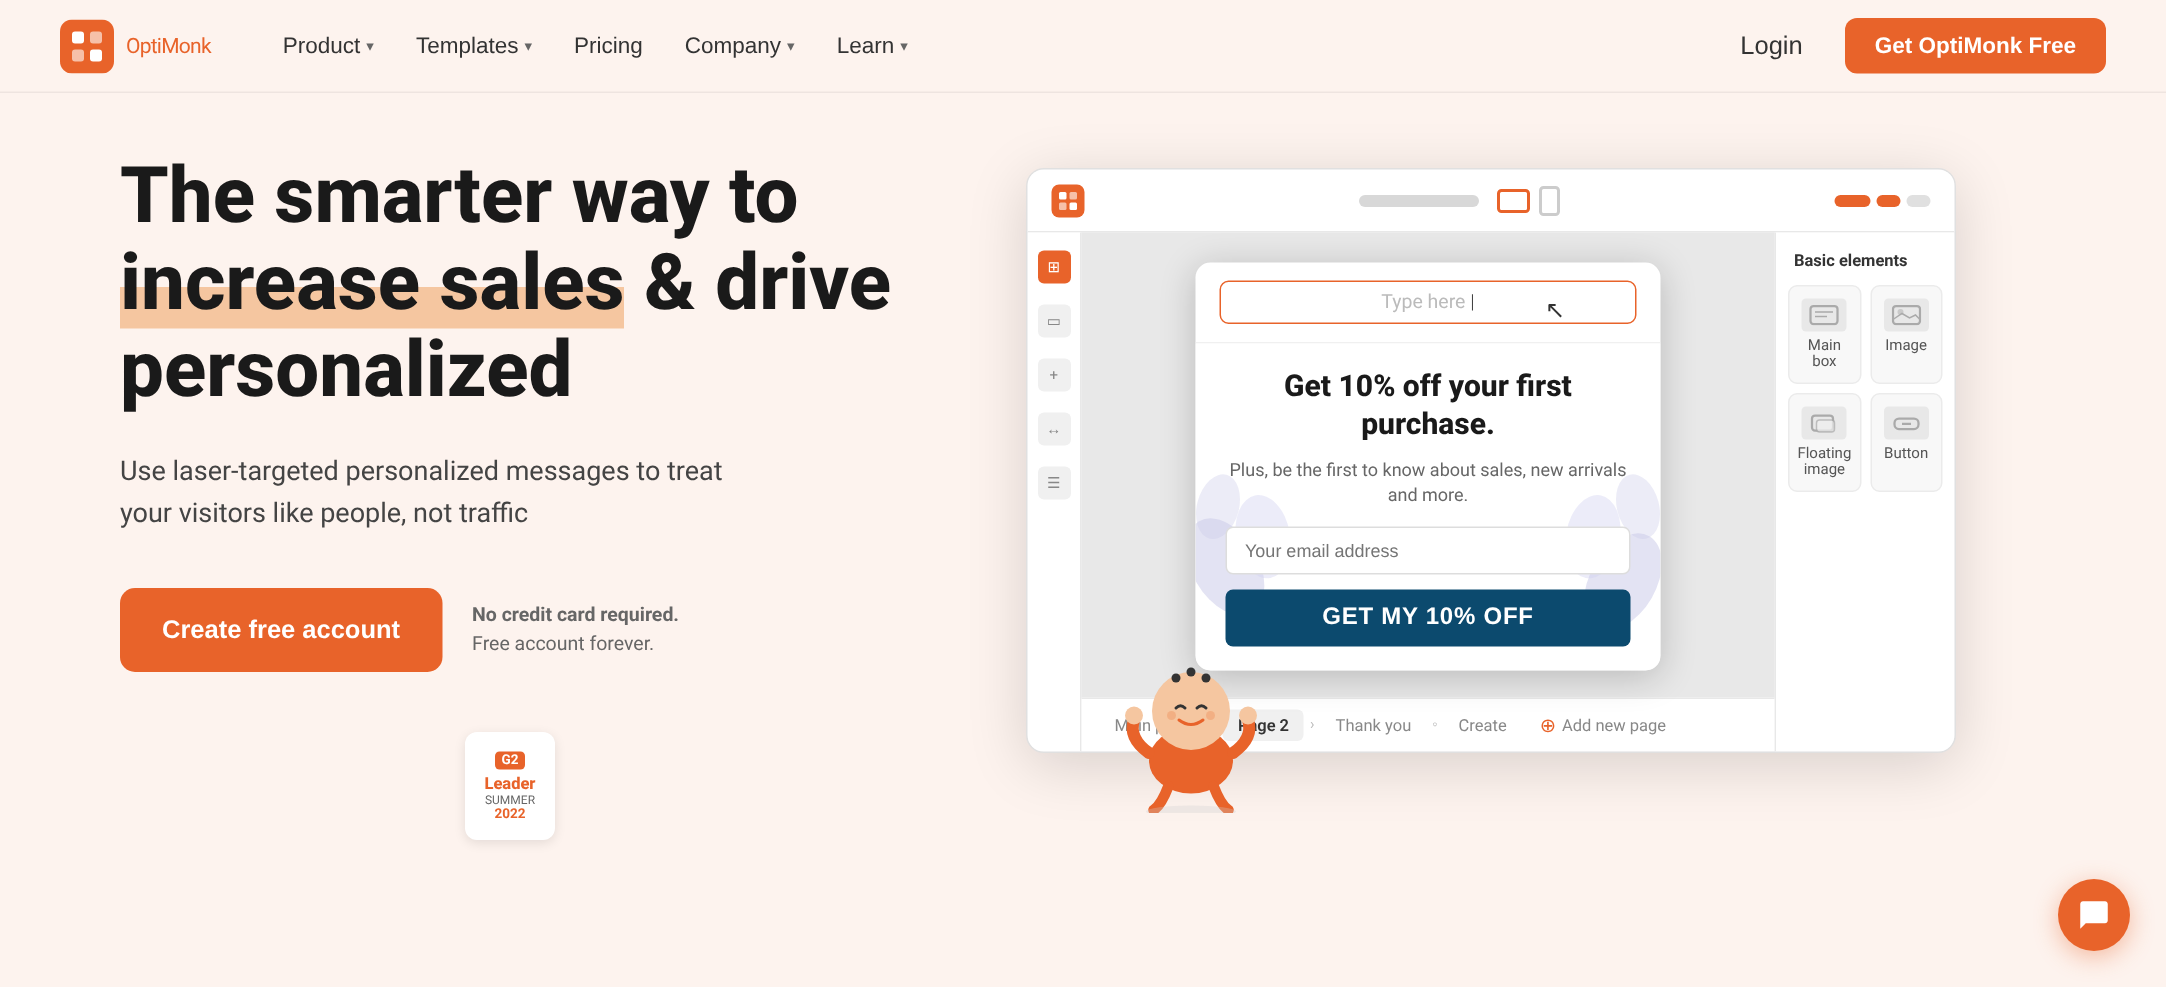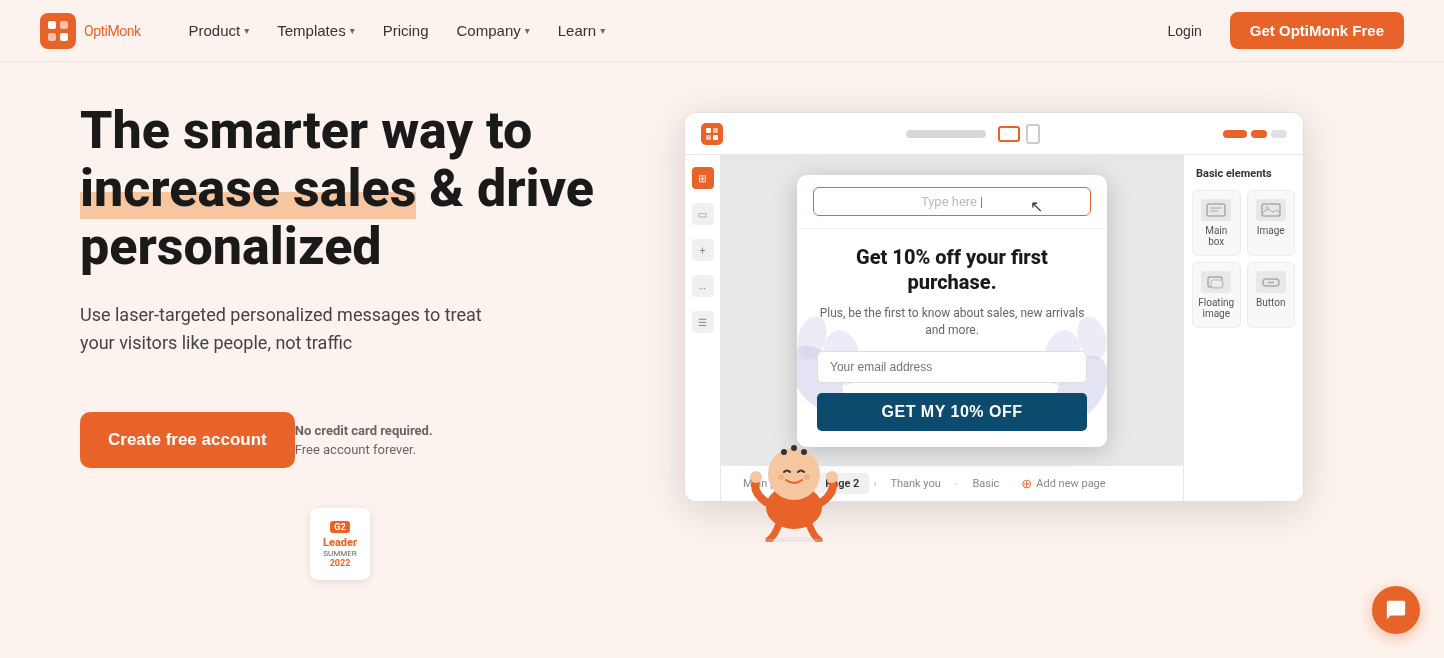--- a/index.html
+++ b/index.html
@@ -62,21 +62,21 @@
     .nav-item .chevron {
       font-size: 10px;
       color: #666;
     }
     .nav-actions {
       display: flex;
       align-items: center;
       gap: 16px;
     }
     .btn-login {
-      font-size: 14px;
+      font-size: 17px;
       color: #333;
       font-weight: 500;
       background: none;
       border: none;
       cursor: pointer;
       padding: 8px 12px;
     }
     .btn-get-free {
       background: #e8632a;
       color: #fff;
@@ -110,26 +110,27 @@
       margin-bottom: 24px;
     }
     .hero-title .highlight {
       background: linear-gradient(180deg, transparent 55%, #f5c6a0 55%);
       color: #1a1a1a;
     }
     .hero-subtitle {
       font-size: 18px;
       color: #444;
       line-height: 1.55;
-      margin-bottom: 56px;
+      margin-bottom: 36px;
       max-width: 440px;
     }
     .hero-cta-row {
       display: flex;
       align-items: center;
+      gap: 20px;
       margin-bottom: 40px;
     }
     .btn-create {
       background: #e8632a;
       color: #fff;
       border: none;
       border-radius: 10px;
       padding: 18px 28px;
       font-size: 17px;
       font-weight: 700;
@@ -766,21 +767,21 @@
           </div>
         </div>
 
         <div class="editor-bottom">
           <div class="page-tab">Main page</div>
           <span class="page-tab-arrow">›</span>
           <div class="page-tab active">Page 2</div>
           <span class="page-tab-arrow">›</span>
           <div class="page-tab">Thank you</div>
           <span class="page-tab-arrow">◦</span>
-          <div class="page-tab">Basic</div>
+          <div class="page-tab">Create</div>
           <div class="add-page-tab" style="margin-left:8px;">
             <span style="font-size:13px;color:#e8632a;">⊕</span>
             <span>Add new page</span>
           </div>
         </div>
       </div>
 
       <div class="mascot">
         <svg viewBox="0 0 120 130" fill="none" xmlns="http://www.w3.org/2000/svg">
 

